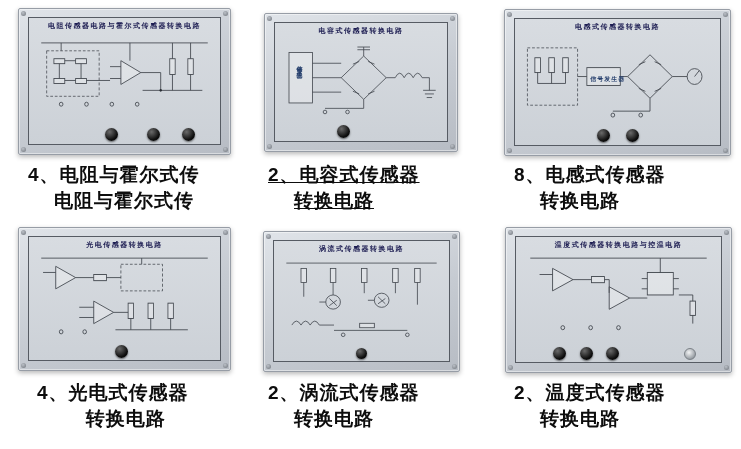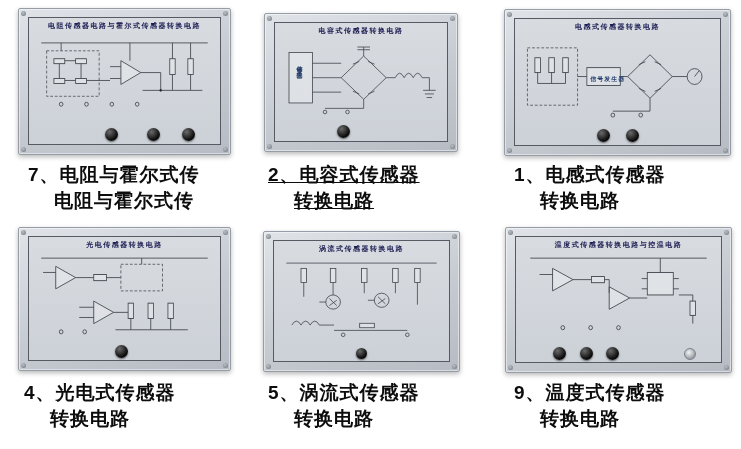--- a/index.html
+++ b/index.html
@@ -249,37 +249,37 @@
         </svg>
       </div>
       <span class="knob" style="left:18%;bottom:2px;"></span>
       <span class="knob" style="left:31%;bottom:2px;"></span>
       <span class="knob" style="left:44%;bottom:2px;"></span>
       <span class="connector" style="left:82%;bottom:2px;"></span>
     </div>
   </div>
 
   <div class="caption" style="left:28px;top:162px;">
-    <div class="l1">7、电阻与霍尔式传</div>
+    <div class="l1">4、电阻与霍尔式传</div>
     <div class="l2">电阻与霍尔式传</div>
   </div>
   <div class="caption" style="left:268px;top:162px;text-decoration:underline;">
     <div class="l1">2、电容式传感器</div>
     <div class="l2">转换电路</div>
   </div>
   <div class="caption" style="left:514px;top:162px;">
-    <div class="l1">1、电感式传感器</div>
-    <div class="l2">转换电路</div>
-  </div>
-  <div class="caption" style="left:24px;top:380px;">
+    <div class="l1">8、电感式传感器</div>
+    <div class="l2">转换电路</div>
+  </div>
+  <div class="caption" style="left:37px;top:380px;text-align:center;">
     <div class="l1">4、光电式传感器</div>
     <div class="l2">转换电路</div>
   </div>
   <div class="caption" style="left:268px;top:380px;">
-    <div class="l1">5、涡流式传感器</div>
+    <div class="l1">2、涡流式传感器</div>
     <div class="l2">转换电路</div>
   </div>
   <div class="caption" style="left:514px;top:380px;">
-    <div class="l1">9、温度式传感器</div>
+    <div class="l1">2、温度式传感器</div>
     <div class="l2">转换电路</div>
   </div>
 
 </div>
 
 </body></html>

